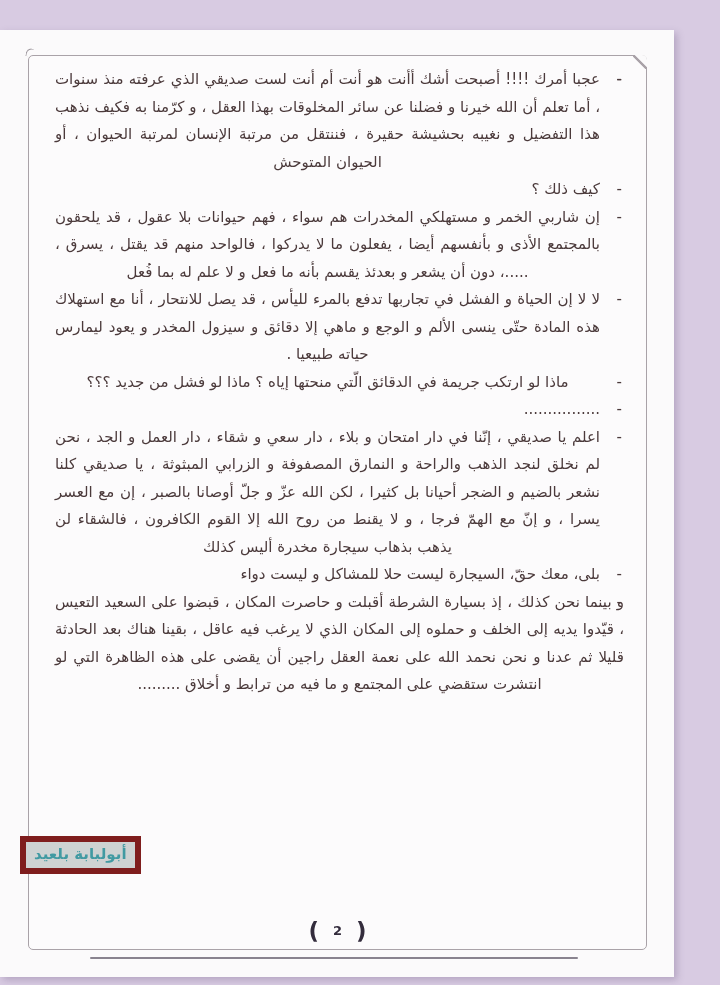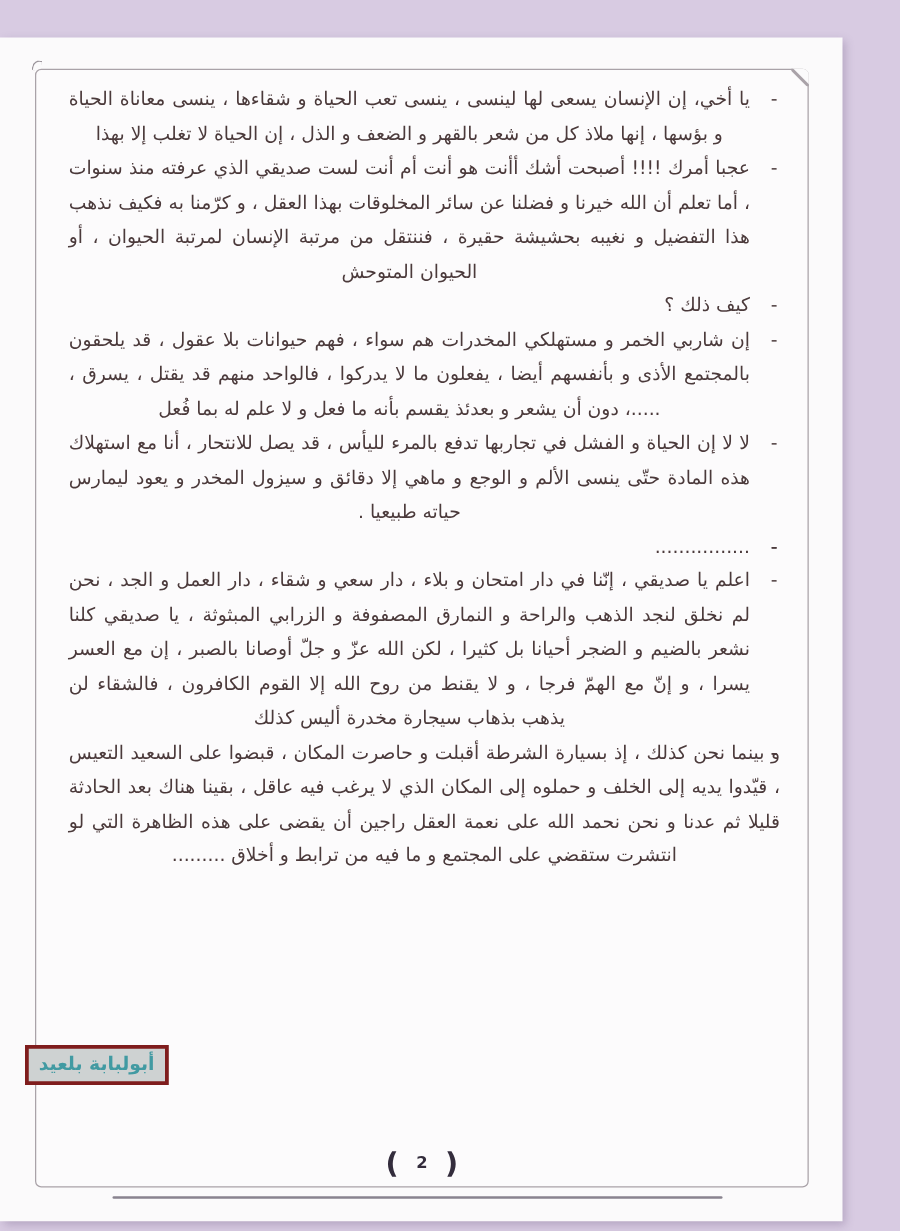--- a/index.html
+++ b/index.html
@@ -45,21 +45,21 @@
   .closing{
     position:relative;padding-right:0;
     text-align:justify;text-align-last:center;
   }
   .watermark{
     position:absolute;left:20px;top:836px;
     direction:rtl;
     background:#ced2d2;color:#419aa2;
     font-size:15px;font-weight:bold;
     padding:3px 8px 5px 8px;
-    border:3px solid #7f1d1d;
+    border:6px solid #7f1d1d;
   }
   .pagenum{
     position:absolute;left:0;right:0;bottom:5px;
     text-align:center;color:#332c3c;
     font-weight:bold;
   }
   .pagenum .bracket{font-size:23px;font-weight:bold;vertical-align:-2px;}
   .pagenum .num{font-size:13px;font-weight:bold;margin:0 14px;vertical-align:2px;}
   .bottom-rule{
     position:absolute;left:90px;top:957px;width:488px;height:2px;
@@ -68,29 +68,29 @@
 </style>
 </head>
 <body>
 
 <div class="paper">
   <div class="textblock">
     <div class="fold-tr"></div>
     <div class="curl-tl"></div>
 
     <div class="content">
-        <div class="item para"><span class="dash">-</span><span>يا أخي، إن الإنسان يسعى لها لينسى ، ينسى تعب الحياة و شقاءها ، ينسى معاناة الحياة و بؤسها ، إنها ملاذ كل من شعر بالقهر و الضعف و الذل ، إن الحياة لا تغلب إلا بهذا</span></div>
+        <div class="item para"><span class="dash">-</span></div>
         <div class="item para"><span class="dash">-</span><span>عجبا أمرك !!!! أصبحت أشك أأنت هو أنت أم أنت لست صديقي الذي عرفته منذ سنوات ، أما تعلم أن الله خيرنا و فضلنا عن سائر المخلوقات بهذا العقل ، و كرّمنا به فكيف نذهب هذا التفضيل و نغيبه بحشيشة حقيرة ، فننتقل من مرتبة الإنسان لمرتبة الحيوان ، أو الحيوان المتوحش</span></div>
         <div class="item short"><span class="dash">-</span><span>كيف ذلك ؟</span></div>
         <div class="item para"><span class="dash">-</span><span>إن شاربي الخمر و مستهلكي المخدرات هم سواء ، فهم حيوانات بلا عقول ، قد يلحقون بالمجتمع الأذى و بأنفسهم أيضا ، يفعلون ما لا يدركوا ، فالواحد منهم قد يقتل ، يسرق ، .....، دون أن يشعر و بعدئذ يقسم بأنه ما فعل و لا علم له بما فُعل</span></div>
         <div class="item para"><span class="dash">-</span><span>لا لا إن الحياة و الفشل في تجاربها تدفع بالمرء لليأس ، قد يصل للانتحار ، أنا مع استهلاك هذه المادة حتّى ينسى الألم و الوجع و ماهي إلا دقائق و سيزول المخدر و يعود ليمارس حياته طبيعيا .</span></div>
-        <div class="item para"><span class="dash">-</span></div>
+        <div class="item para"><span class="dash">-</span><span>ماذا لو ارتكب جريمة في الدقائق الّتي منحتها إياه ؟ ماذا لو فشل من جديد ؟؟؟</span></div>
         <div class="item short"><span class="dash">-</span><span>................</span></div>
         <div class="item para"><span class="dash">-</span><span>اعلم يا صديقي ، إنّنا في دار امتحان و بلاء ، دار سعي و شقاء ، دار العمل و الجد ، نحن لم نخلق لنجد الذهب والراحة و النمارق المصفوفة و الزرابي المبثوثة ، يا صديقي كلنا نشعر بالضيم و الضجر أحيانا بل كثيرا ، لكن الله عزّ و جلّ أوصانا بالصبر ، إن مع العسر يسرا ، و إنّ مع الهمّ فرجا ، و لا يقنط من روح الله إلا القوم الكافرون ، فالشقاء لن يذهب بذهاب سيجارة مخدرة  أليس كذلك</span></div>
-        <div class="item short"><span class="dash">-</span></div>
+        <div class="item short"><span class="dash">-</span><span>بلى، معك حقّ، السيجارة ليست حلا للمشاكل و ليست دواء</span></div>
         <div class="item short"><span class="dash">-</span></div>
         <div class="closing">و بينما نحن كذلك ، إذ بسيارة الشرطة أقبلت و حاصرت المكان ، قبضوا على السعيد التعيس ، قيّدوا يديه إلى الخلف و حملوه إلى المكان الذي لا يرغب فيه عاقل ، بقينا هناك بعد الحادثة قليلا ثم عدنا و نحن نحمد الله على نعمة العقل راجين أن يقضى على هذه الظاهرة التي لو انتشرت ستقضي على المجتمع و ما فيه من ترابط و أخلاق .........</div>
       </div>
 
     <div class="pagenum">
       <span class="bracket">(</span><span class="num">2</span><span class="bracket">)</span>
     </div>
   </div>
 </div>
 

